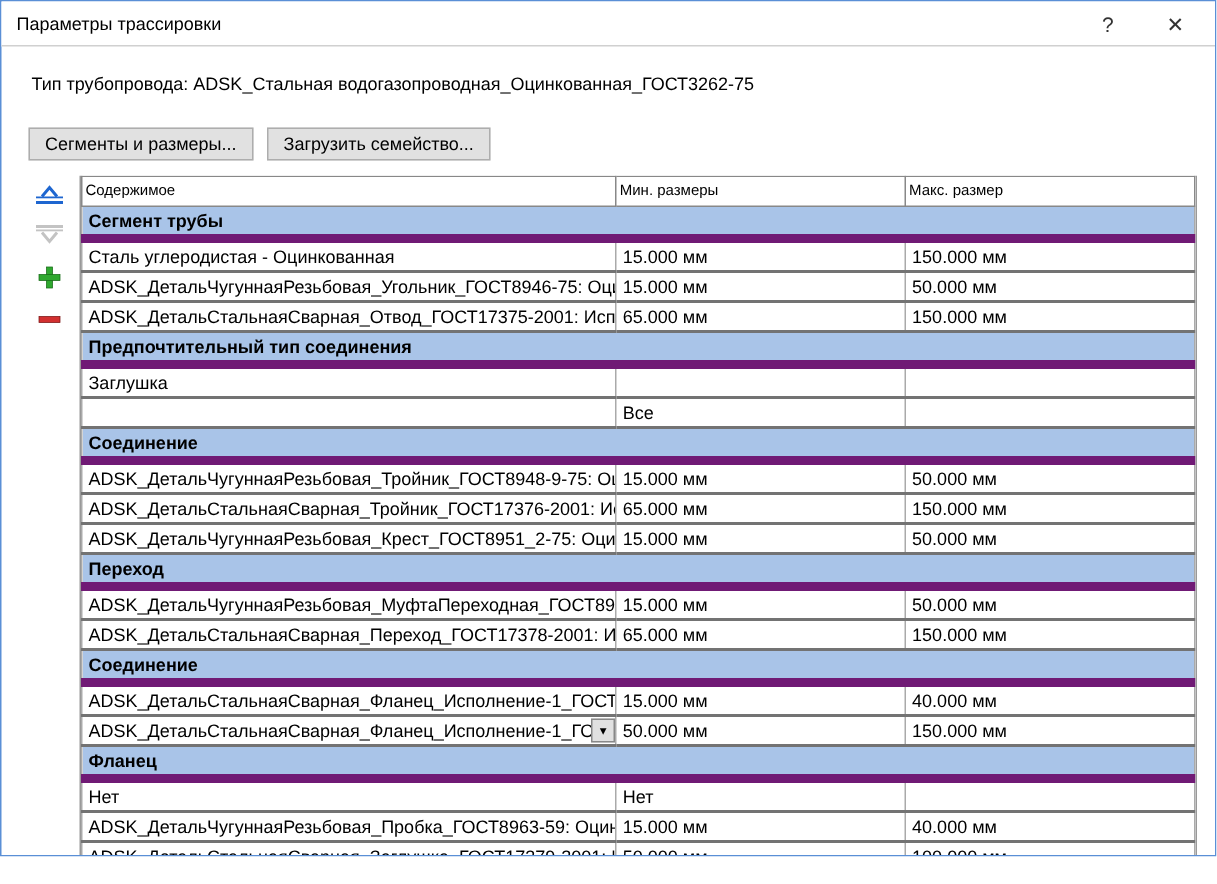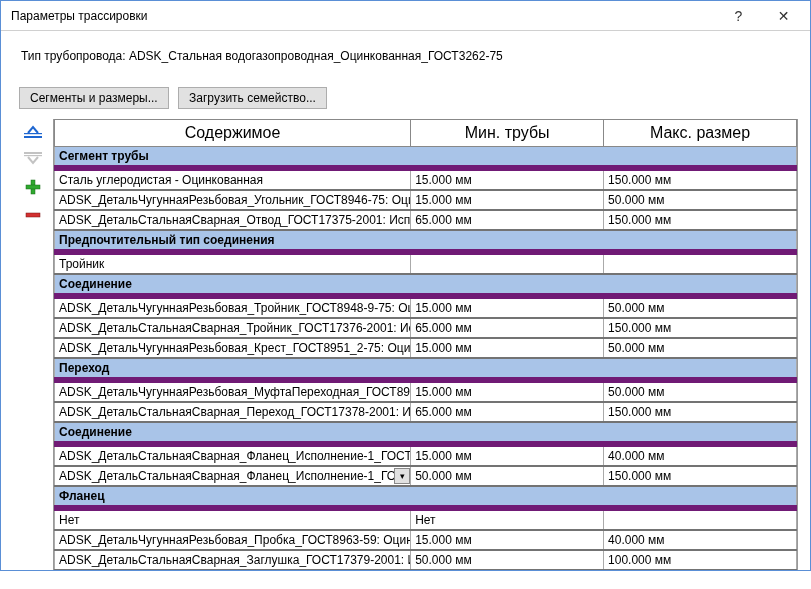--- a/index.html
+++ b/index.html
@@ -28,22 +28,22 @@
     width: 45px; height: 28px;
     display: flex; align-items: center; justify-content: center;
     font-size: 14px; color: #333;
     cursor: default;
   }
   .body {
     padding: 12px 12px 0 12px;
     display: flex; flex-direction: column;
     flex: 1; overflow: hidden;
   }
-  .pipe-type-line { margin: 6px 0 24px 8px; }
-  .btn-row { margin-bottom: 10px; padding-left: 6px; }
+  .pipe-type-line { margin: 6px 0 8px 8px; }
+  .btn-row { margin-bottom: 10px; padding-left: 6px; margin-top: 14px; }
   .btn {
     display: inline-block;
     padding: 3px 10px;
     background: #e1e1e1;
     border: 1px solid #adadad;
     font-size: 12px;
     margin-right: 6px;
     cursor: default;
   }
   .content-row {
@@ -69,23 +69,23 @@
   table {
     width: 100%;
     border-collapse: collapse;
     table-layout: fixed;
   }
   th {
     background: #fff;
     border: 1px solid #888;
     border-top: 1px solid #888;
     font-weight: normal;
-    text-align: center;
+    text-align: left;
     padding: 4px 2px;
-    font-size: 16px;
+    font-size: 10px;
   }
   td {
     border-left: 1px solid #aaa;
     border-right: 1px solid #aaa;
     border-bottom: 2px solid #737373;
     padding: 2px 4px;
     font-size: 12px;
     overflow: hidden;
     white-space: nowrap;
     text-overflow: clip;
@@ -171,21 +171,21 @@
       <div class="table-wrap">
         <table>
           <colgroup>
             <col class="c-content">
               <col class="c-min">
               <col class="c-max">
           </colgroup>
           <thead>
             <tr>
               <th>Содержимое</th>
-              <th>Мин. трубы</th>
+              <th>Мин. размеры</th>
               <th>Макс. размер</th>
             </tr>
           </thead>
           <tbody id="tbody">
               <tr class="group-row">
                 <td colspan="3">Сегмент трубы</td>
               </tr>
               <tr>
                 <td>Сталь углеродистая - Оцинкованная</td>
                 <td>15.000 мм</td>
@@ -198,22 +198,27 @@
               </tr>
               <tr>
                 <td>ADSK_ДетальСтальнаяСварная_Отвод_ГОСТ17375-2001: Исполне</td>
                 <td>65.000 мм</td>
                 <td>150.000 мм</td>
               </tr>
               <tr class="group-row">
                 <td colspan="3">Предпочтительный тип соединения</td>
               </tr>
               <tr>
-                <td>Тройник</td>
-                <td></td>
+                <td>Заглушка</td>
+                <td></td>
+                <td></td>
+              </tr>
+              <tr>
+                <td></td>
+                <td>Все</td>
                 <td></td>
               </tr>
               <tr class="group-row">
                 <td colspan="3">Соединение</td>
               </tr>
               <tr>
                 <td>ADSK_ДетальЧугуннаяРезьбовая_Тройник_ГОСТ8948-9-75: Оцин</td>
                 <td>15.000 мм</td>
                 <td>50.000 мм</td>
               </tr>

